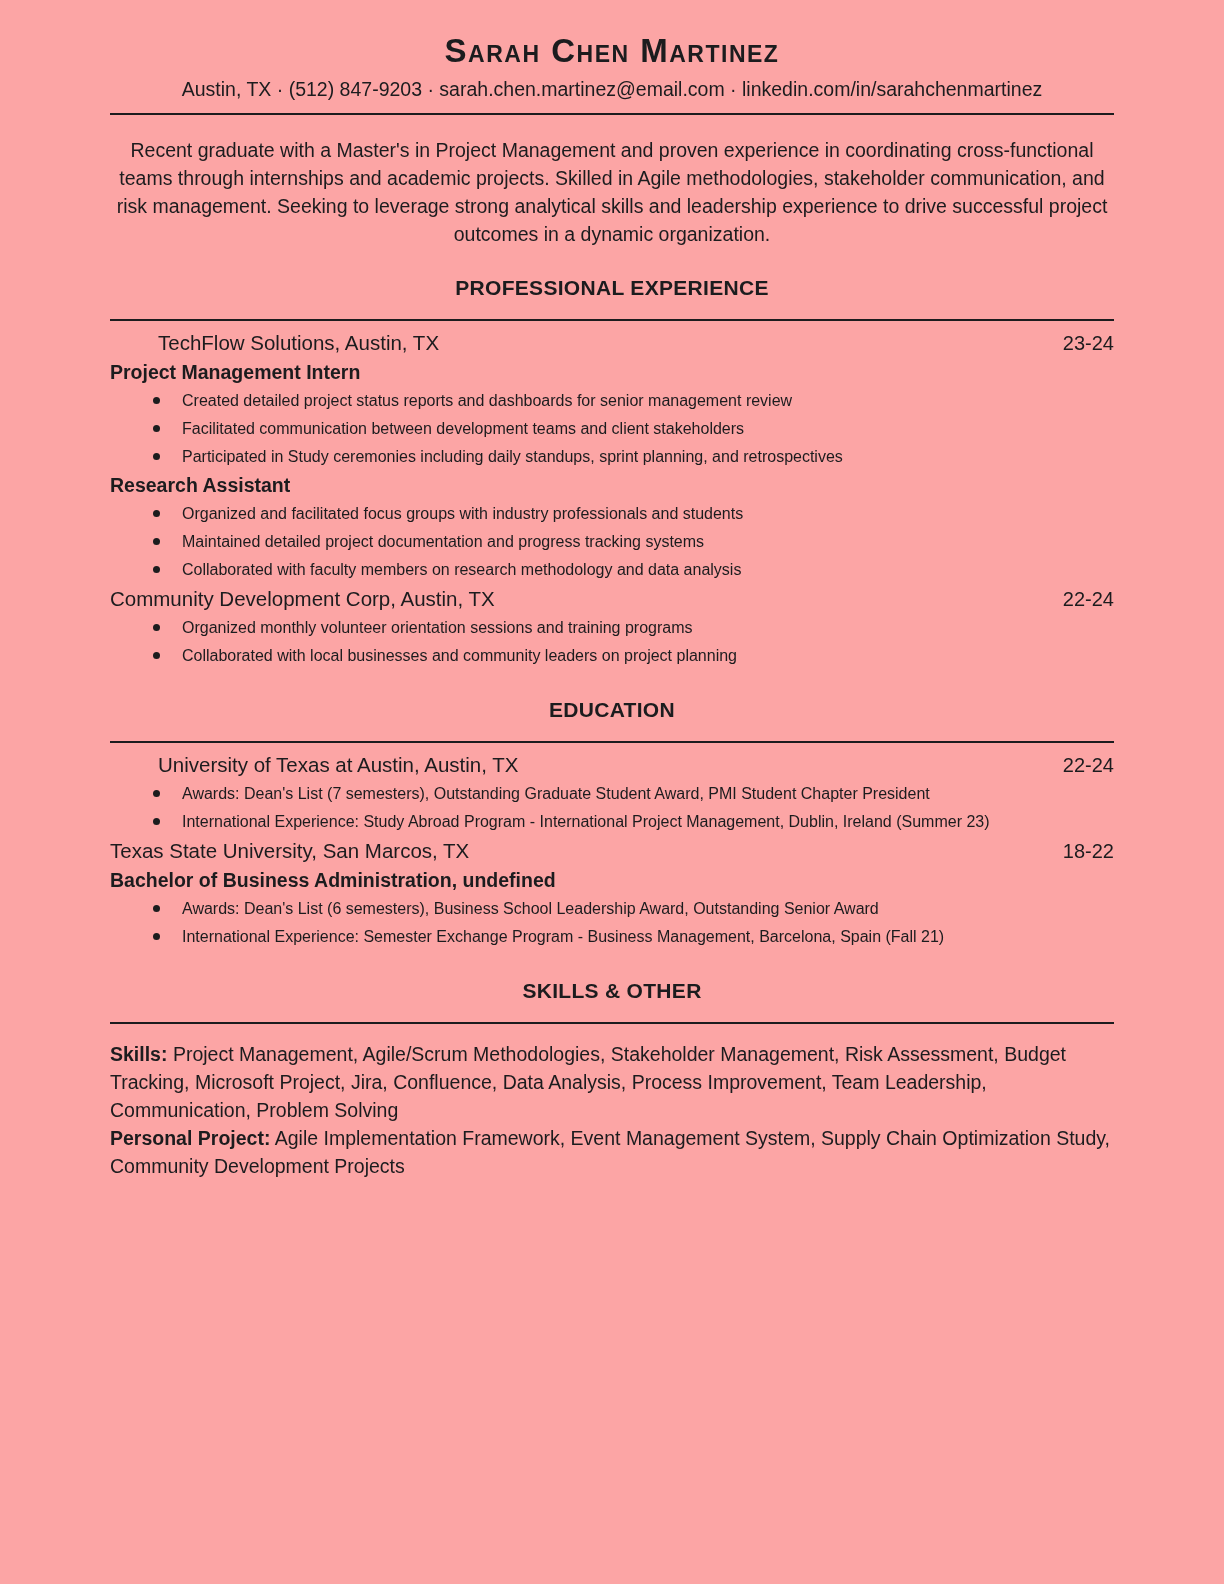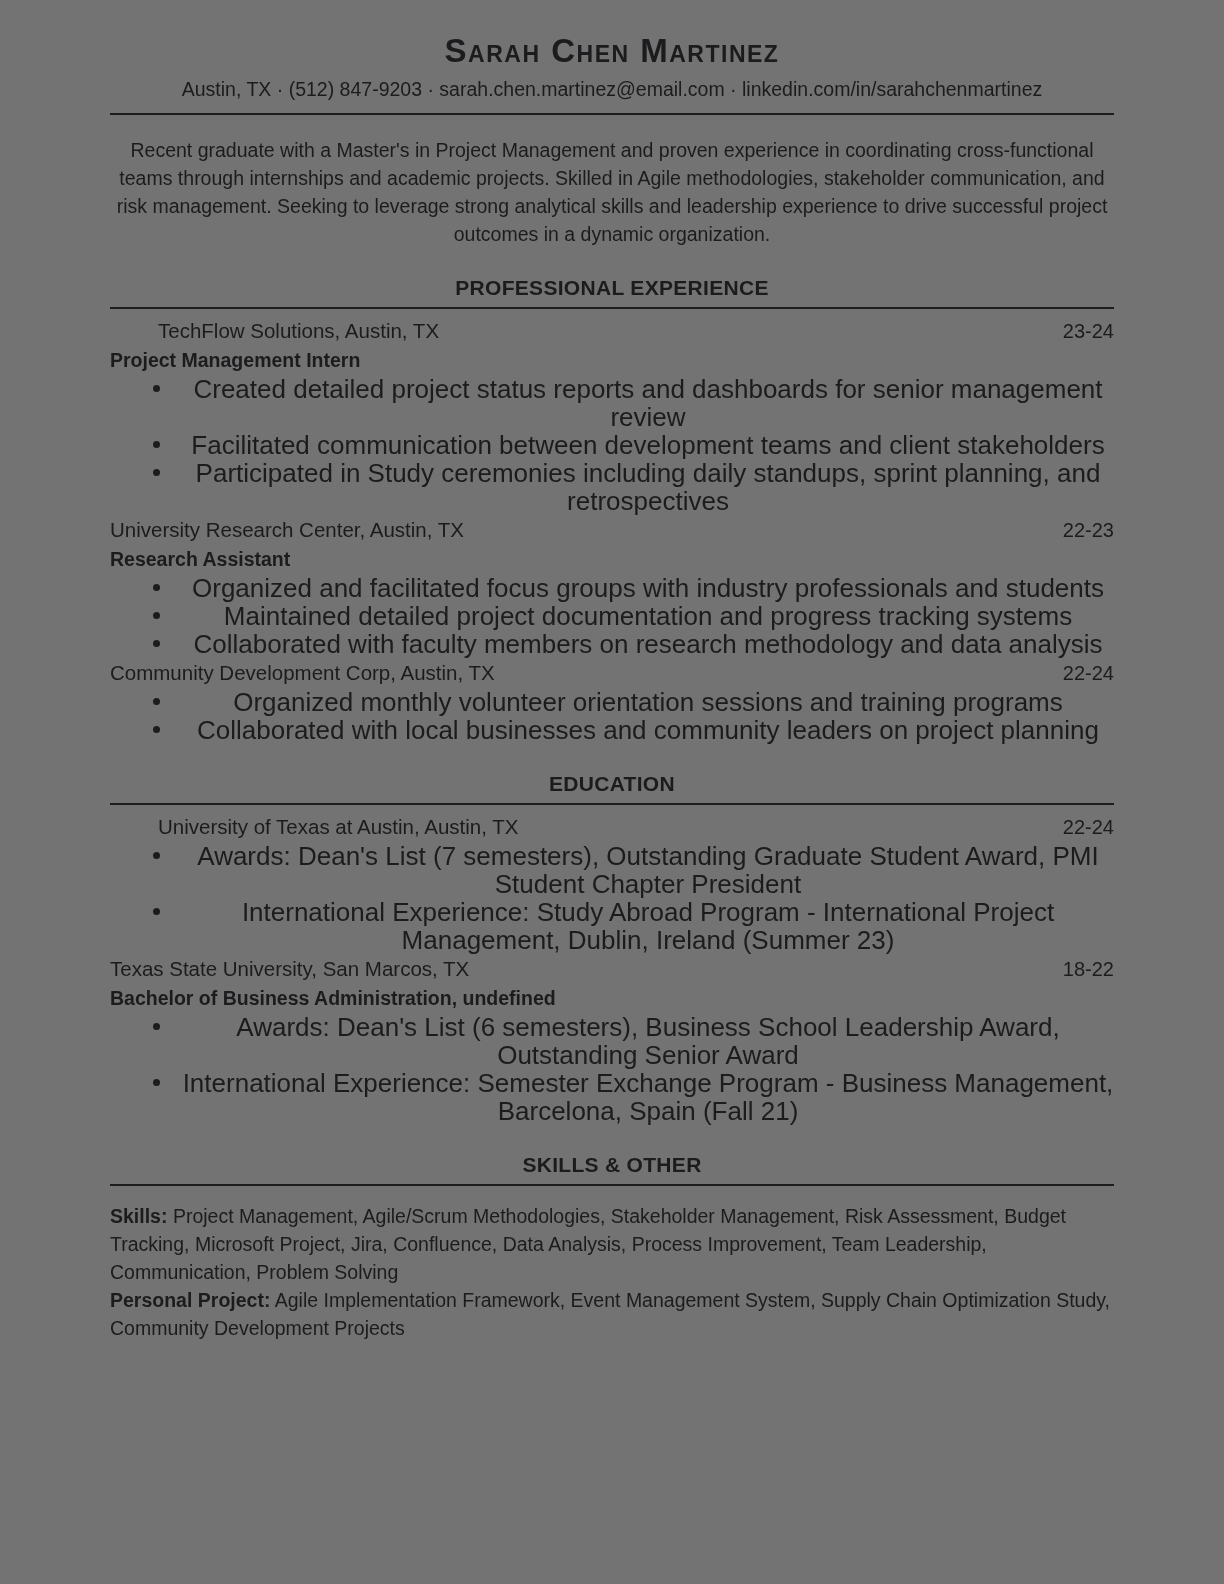--- a/index.html
+++ b/index.html
@@ -1,21 +1,21 @@
 <!DOCTYPE html>
 <html><head>
 <meta charset="utf-8">
 <style>
   * { box-sizing: border-box; }
   html, body { margin: 0; padding: 0; background: #ffffff; }
   .page {
     width: 1224px;
     min-height: 1584px;
     margin: 0 auto;
-    background: #737373;
+    background: #fca5a5;
     padding: 30px 110px 60px 110px;
     font-family: "Liberation Sans", sans-serif;
     color: #1c1c1e;
   }
   
   .name {
     margin: 0;
     text-align: center;
     font-size: 33px;
     font-weight: 700;
@@ -39,21 +39,21 @@
   
   .summary {
     margin: 21px 0 0 0;
     font-size: 19.5px;
     line-height: 28px;
     text-align: center;
   }
   
   .section-title {
     margin: 28px 0 0 0;
-    padding-bottom: 7px;
+    padding-bottom: 19px;
     border-bottom: 2px solid #1c1c1e;
     text-align: center;
     font-size: 21px;
     font-weight: 700;
     line-height: 24px;
     letter-spacing: 0.3px;
   }
   
   .entry-head {
     display: flex;
@@ -70,23 +70,22 @@
     line-height: 29px;
   }
   ul.bullets {
     margin: 0;
     padding: 0;
     list-style: none;
   }
   ul.bullets li {
     position: relative;
     padding-left: 72px;
-    font-size: 26px;
+    font-size: 16px;
     line-height: 28px;
-    text-align: center;
   }
   ul.bullets li::before {
     content: "";
     position: absolute;
     left: 43px;
     top: 10px;
     width: 7px;
     height: 7px;
     border-radius: 50%;
     background: #1c1c1e;
@@ -123,24 +122,20 @@
       </div>
       <div class="role">Project Management Intern</div>
       <ul class="bullets">
         <li>Created detailed project status reports and dashboards for senior management review</li>
         <li>Facilitated communication between development teams and client stakeholders</li>
         <li>Participated in Study ceremonies including daily standups, sprint planning, and retrospectives</li>
       </ul>
     </div>
 
     <div>
-      <div class="entry-head">
-        <span class="org">University Research Center, Austin, TX</span>
-        <span class="dates">22-23</span>
-      </div>
       <div class="role">Research Assistant</div>
       <ul class="bullets">
         <li>Organized and facilitated focus groups with industry professionals and students</li>
         <li>Maintained detailed project documentation and progress tracking systems</li>
         <li>Collaborated with faculty members on research methodology and data analysis</li>
       </ul>
     </div>
 
     <div>
       <div class="entry-head">

